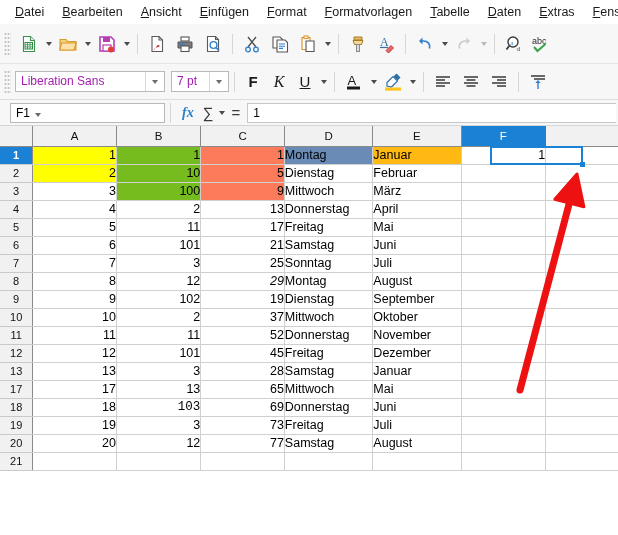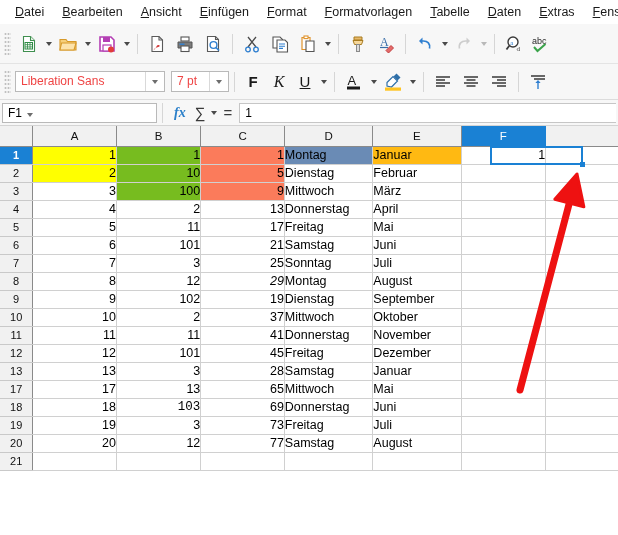--- a/index.html
+++ b/index.html
@@ -54,21 +54,21 @@
   .fmtbar{
     height:36px;background:#f7f7f7;display:flex;align-items:center;
     box-sizing:border-box;border-bottom:1px solid #dcdcdc;
     padding-left:2px;white-space:nowrap;overflow:hidden;
   }
   .combo{
     height:21px;background:#fff;border:1px solid #b9b9b9;display:flex;
     align-items:center;box-sizing:border-box;flex:0 0 auto;
   }
   .combo .val{
-    padding:0 5px;font-size:12px;color:#ef4444;overflow:hidden;
+    padding:0 5px;font-size:12px;color:#a21caf;overflow:hidden;
     white-space:nowrap;line-height:19px;
   }
   .combo .cbtn{
     width:18px;height:19px;border-left:1px solid #d9d9d9;display:flex;
     align-items:center;justify-content:center;margin-left:auto;flex:0 0 auto;
     background:#fff;
   }
   .v-caret{
     width:7px;height:4px;position:relative;
   }
@@ -87,21 +87,21 @@
   .txtbtn.i{font-style:italic;font-family:"Liberation Serif",serif;font-size:16px;}
   .txtbtn.u{text-decoration:underline;}
 
   
   .formulabar{
     height:26px;background:#f7f7f7;display:flex;align-items:center;
     box-sizing:border-box;border-bottom:1px solid #d4d4d4;padding:0 2px;
   }
   .namebox{
     width:155px;height:20px;background:#fff;border:1px solid #b9b9b9;
-    display:flex;align-items:center;box-sizing:border-box;margin-left:0;flex:0 0 auto;
+    display:flex;align-items:center;box-sizing:border-box;margin-left:8px;flex:0 0 auto;
   }
   .namebox .val{padding:0 5px;font-size:12px;line-height:18px;}
   .fx{
     font-family:"Liberation Serif",serif;font-style:italic;font-weight:bold;
     font-size:14px;color:#2a7fc9;padding:0 6px;cursor:default;
   }
   .sigma{font-size:15px;color:#3a3a3a;padding:0 3px;cursor:default;}
   .eq{font-size:15px;color:#3a3a3a;padding:0 7px 0 4px;cursor:default;}
   .inputline{
     flex:1 1 auto;height:20px;background:#fff;border:1px solid #c6c6c6;
@@ -536,21 +536,21 @@
             <td class="cell num" style="width: 91px;">37</td>
             <td class="cell txt" style="width: 91px;">Mittwoch</td>
             <td class="cell txt" style="width: 91px;">Oktober</td>
             <td class="cell txt" style="width: 93px;"></td>
             <td class="cell txt" style="width: 80px; border-right: none;"></td>
           </tr>
           <tr>
             <th class="rowh">11</th>
             <td class="cell num" style="width: 91px;">11</td>
             <td class="cell num" style="width: 91px;">11</td>
-            <td class="cell num" style="width: 91px;">41</td>
+            <td class="cell num" style="width: 91px;">52</td>
             <td class="cell txt" style="width: 91px;">Donnerstag</td>
             <td class="cell txt" style="width: 91px;">November</td>
             <td class="cell txt" style="width: 93px;"></td>
             <td class="cell txt" style="width: 80px; border-right: none;"></td>
           </tr>
           <tr>
             <th class="rowh">12</th>
             <td class="cell num" style="width: 91px;">12</td>
             <td class="cell num" style="width: 91px;">101</td>
             <td class="cell num" style="width: 91px;">45</td>

